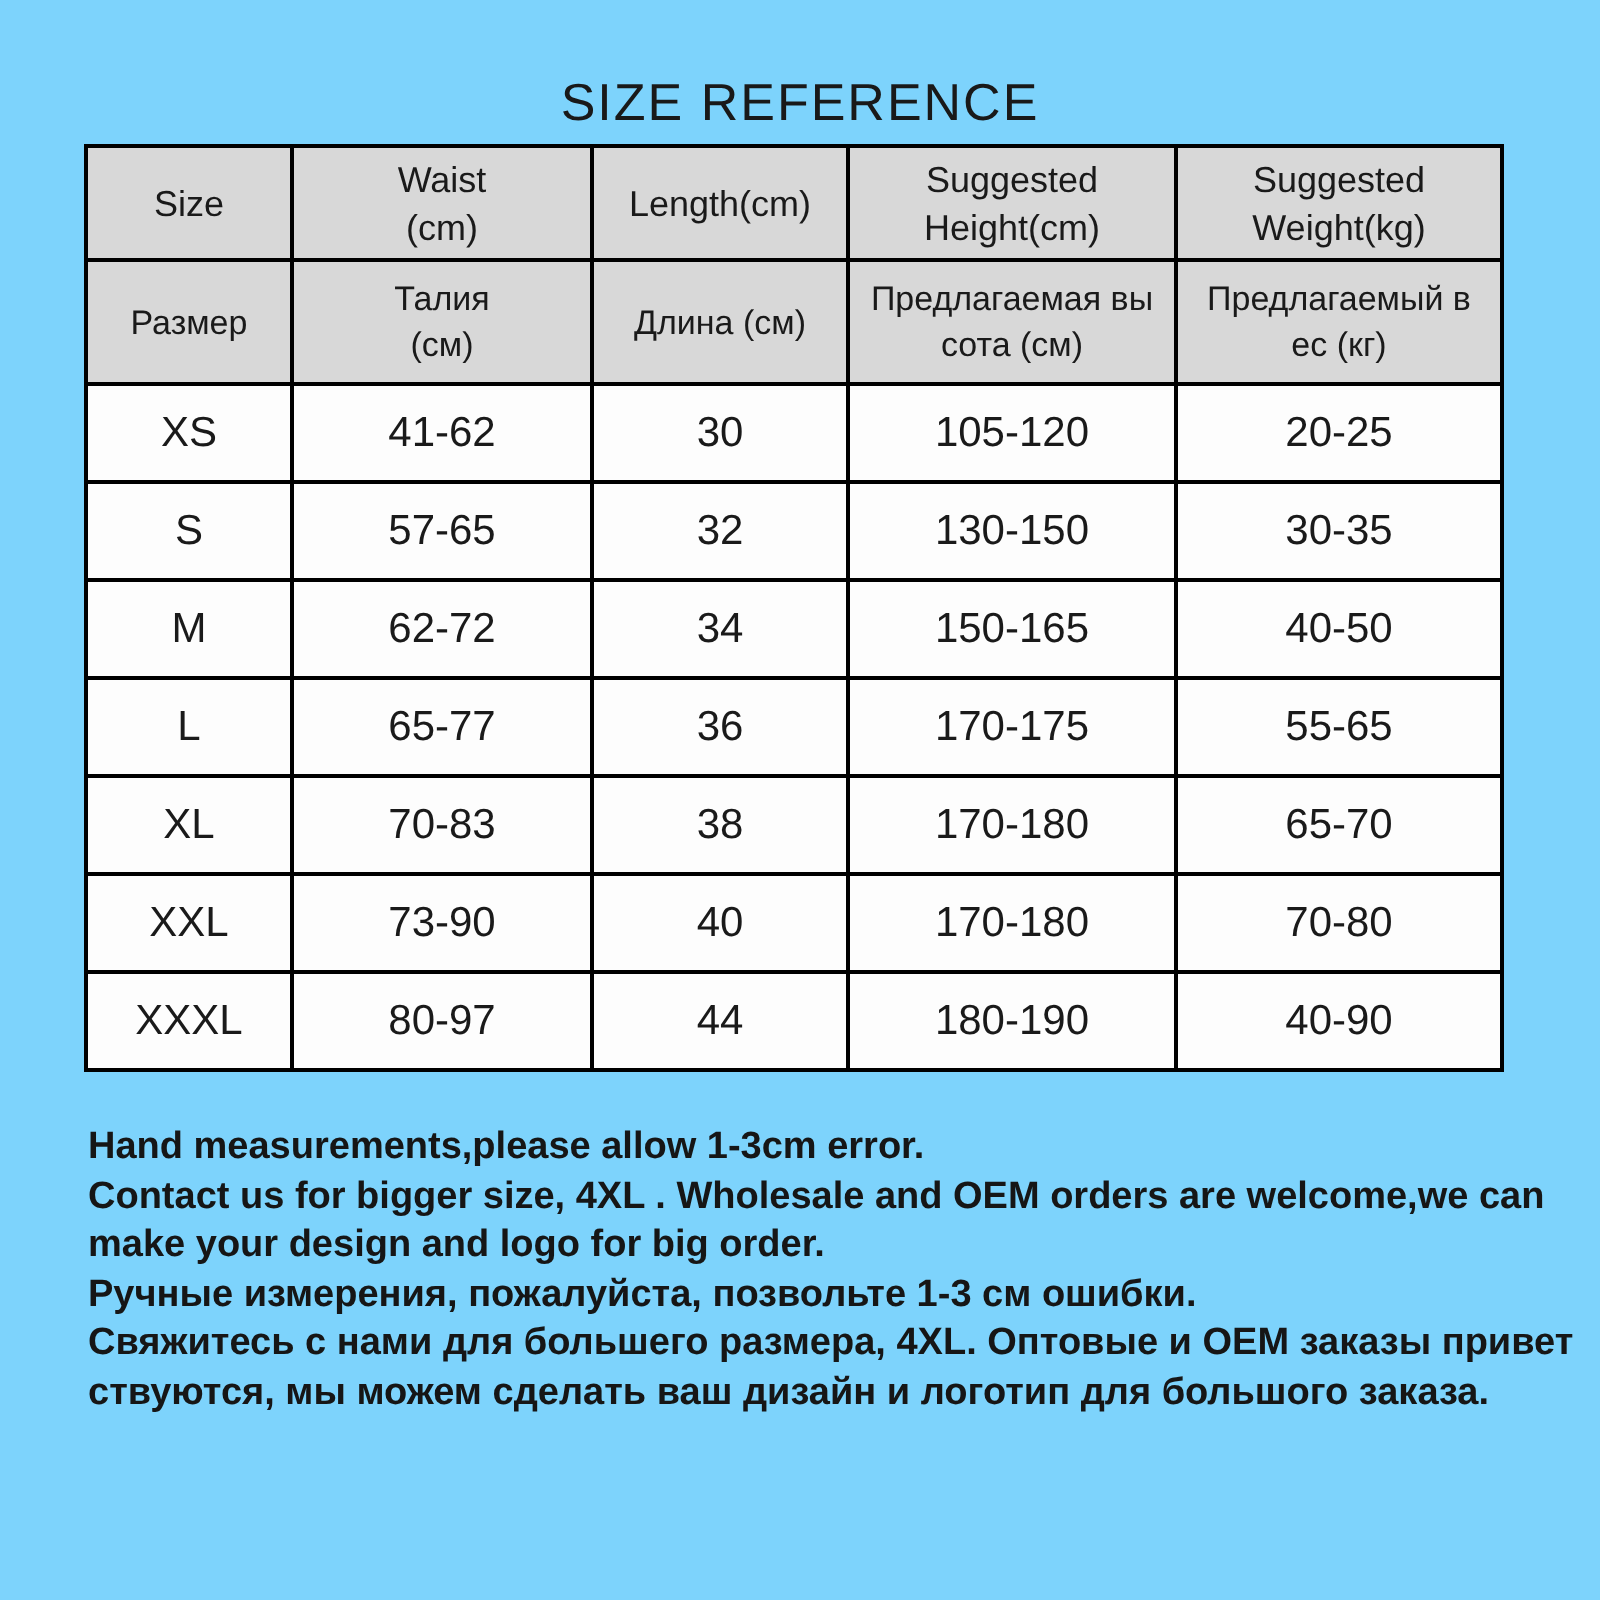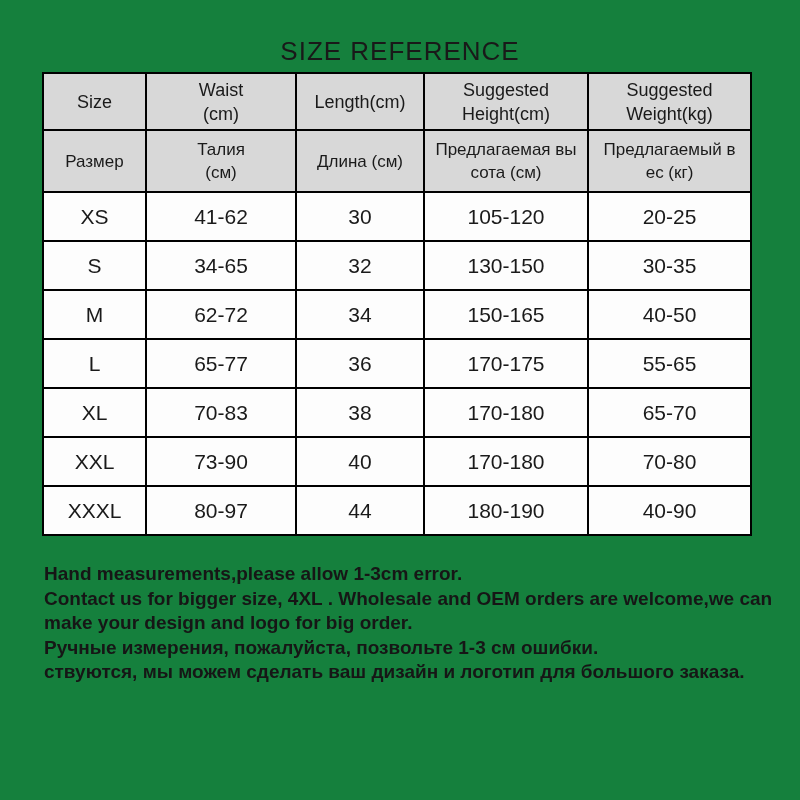--- a/index.html
+++ b/index.html
@@ -1,20 +1,20 @@
 <!DOCTYPE html>
 <html><head>
 <meta charset="utf-8">
 <style>
   html, body { margin: 0; padding: 0; background: #ffffff; }
   .page {
     position: relative;
     width: 800px;
     height: 800px;
-    background: #15803d;
+    background: #7dd3fc;
     font-family: "Liberation Sans", sans-serif;
     color: #1a1a1a;
     overflow: hidden;
   }
   .title {
     position: absolute;
     top: 36px;
     left: 0;
     width: 100%;
     text-align: center;
@@ -101,21 +101,21 @@
     <tbody>
       <tr>
         <td>XS</td>
         <td>41-62</td>
         <td>30</td>
         <td>105-120</td>
         <td>20-25</td>
       </tr>
       <tr>
         <td>S</td>
-        <td>34-65</td>
+        <td>57-65</td>
         <td>32</td>
         <td>130-150</td>
         <td>30-35</td>
       </tr>
       <tr>
         <td>M</td>
         <td>62-72</td>
         <td>34</td>
         <td>150-165</td>
         <td>40-50</td>
@@ -149,16 +149,17 @@
         <td>40-90</td>
       </tr>
     </tbody>
   </table>
 
   <div class="notes">
     <div class="note-line">Hand measurements,please allow 1-3cm error.</div>
     <div class="note-line">Contact us for bigger size, 4XL . Wholesale and OEM orders are welcome,we can</div>
     <div class="note-line">make your design and logo for big order.</div>
     <div class="note-line">Ручные измерения, пожалуйста, позвольте 1-3 см ошибки.</div>
+    <div class="note-line">Свяжитесь с нами для большего размера, 4XL. Оптовые и OEM заказы привет</div>
     <div class="note-line">ствуются, мы можем сделать ваш дизайн и логотип для большого заказа.</div>
   </div>
 
 </div>
 
 </body></html>

